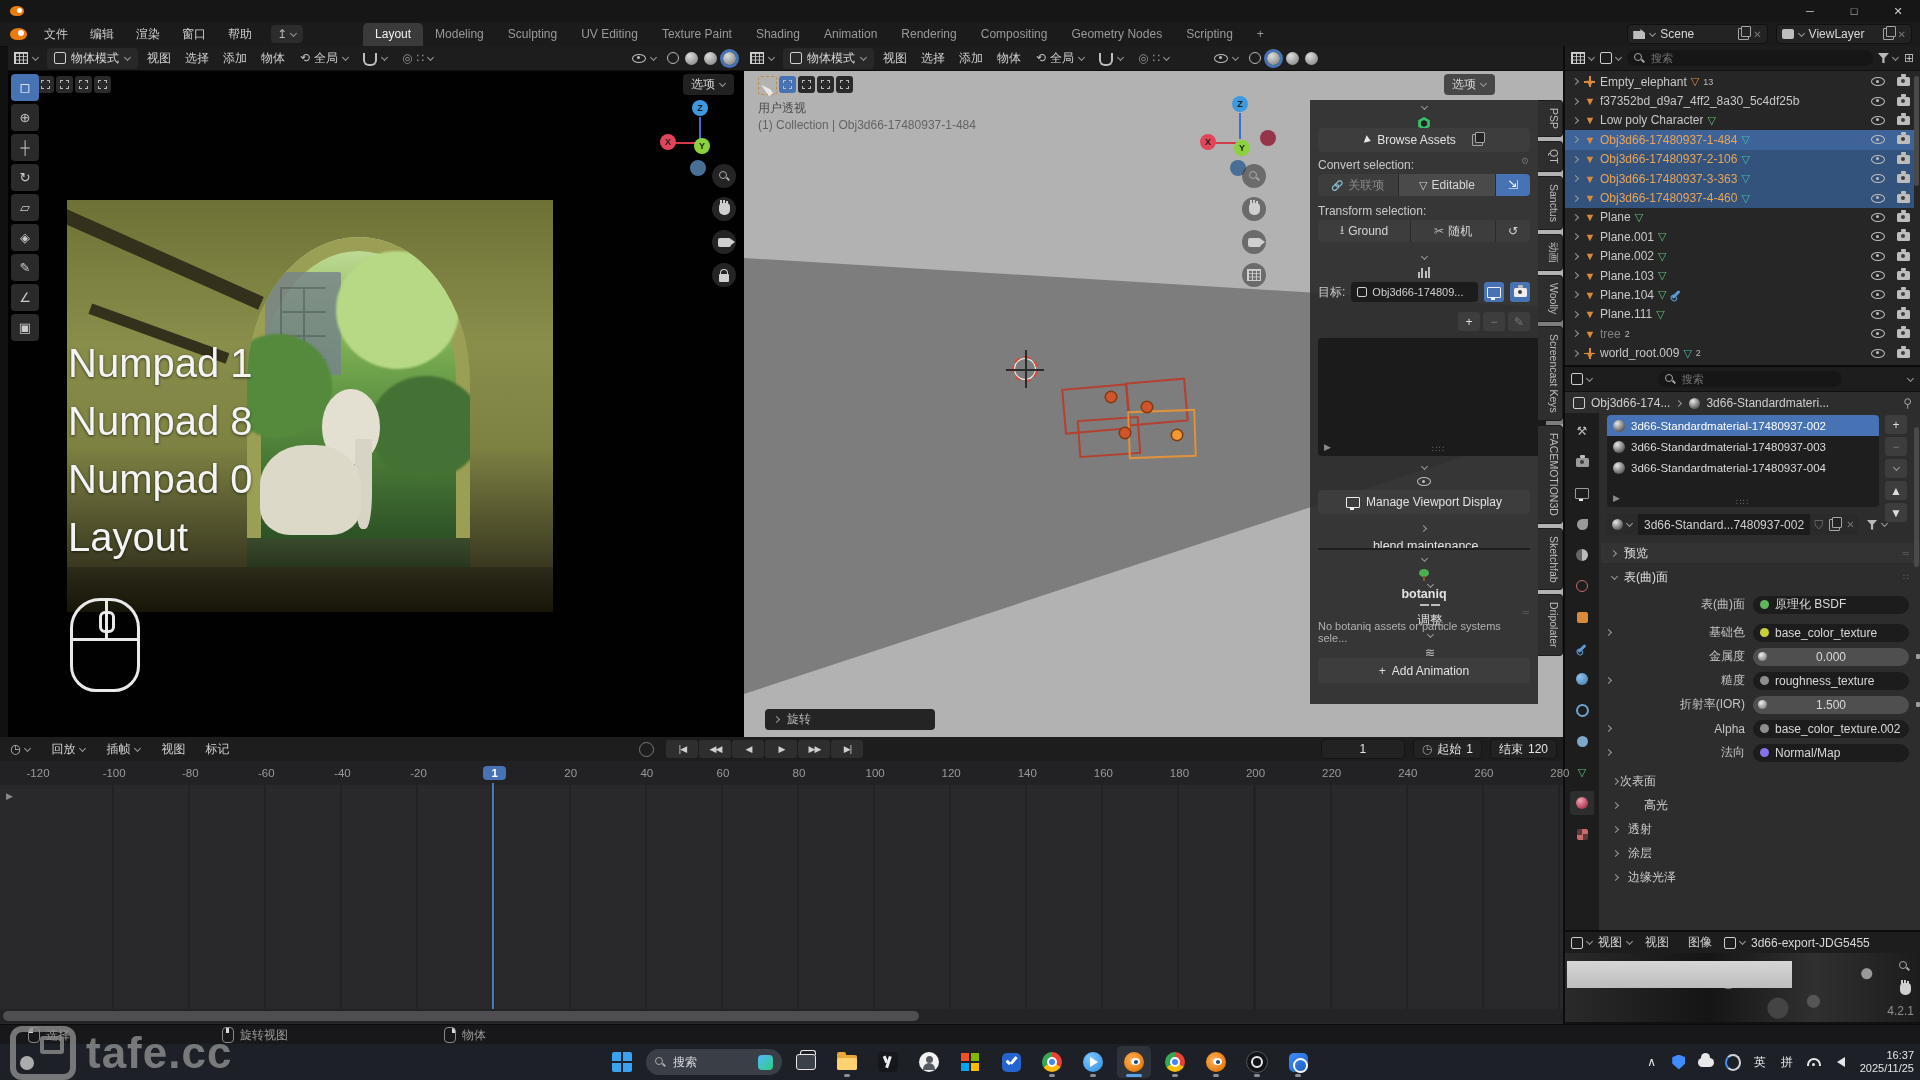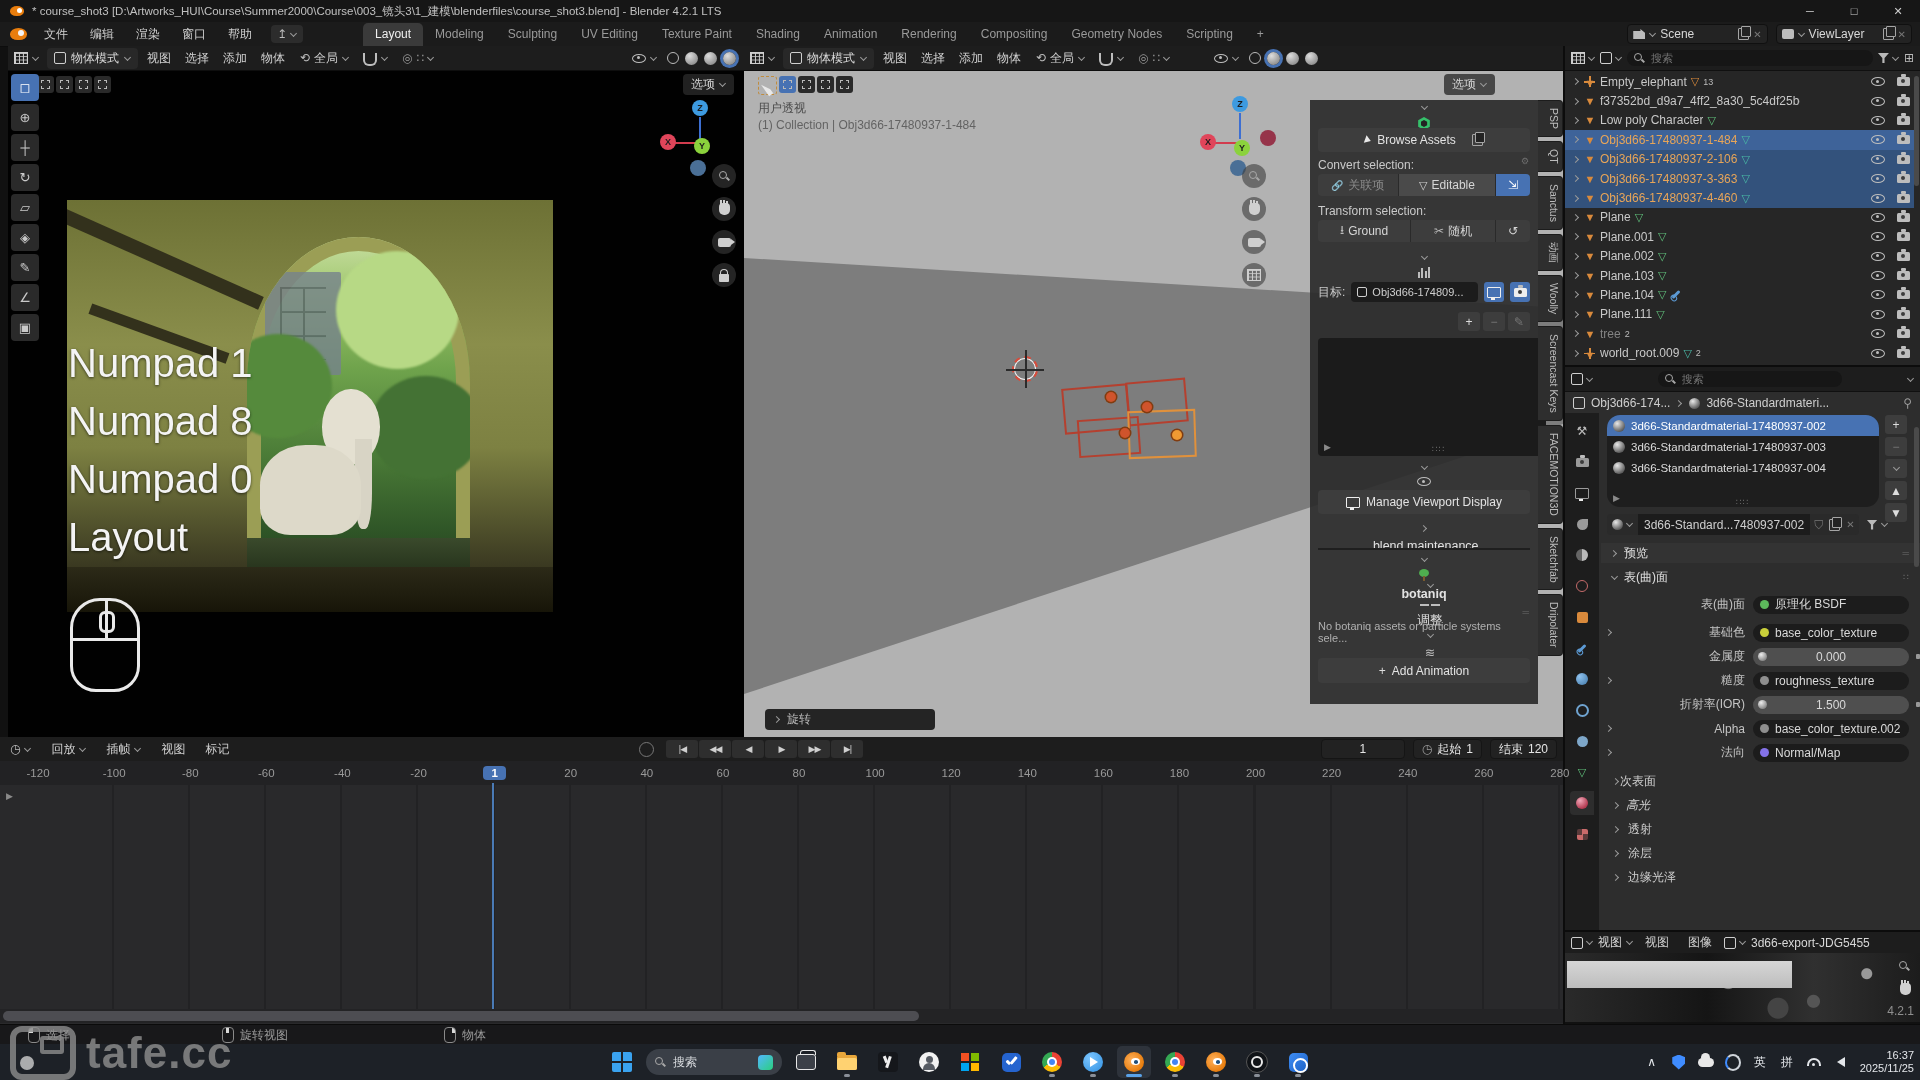--- a/index.html
+++ b/index.html
@@ -173,21 +173,21 @@
   .scrollbar{position:absolute;right:1px;width:5px;border-radius:3px;background:#4a4a4a;}
 
   #properties{position:absolute;left:0;top:321px;width:100%;height:563px;background:#2d2d2d;border-bottom:2px solid #0c0c0c;}
   .crumb{height:22px;display:flex;align-items:center;gap:6px;padding:0 8px;color:#cfcfcf;}
   .ptabs{position:absolute;left:0;top:46px;width:34px;bottom:0;background:#1d1d1d;display:flex;flex-direction:column;align-items:center;gap:7px;padding-top:6px;}
   .ptab{width:24px;height:24px;border-radius:4px 0 0 4px;display:flex;align-items:center;justify-content:center;font-size:12px;}
   .ptab.active{background:#2d2d2d;}
   .pt-sq{width:11px;height:11px;border-radius:2px;}
   .pt-cir{width:12px;height:12px;border-radius:50%;}
   .pcontent{position:absolute;left:36px;right:0;top:46px;bottom:0;}
-  .slots{position:absolute;left:6px;top:2px;width:272px;height:92px;background:#1e1e1e;border-radius:13px;overflow:hidden;}
+  .slots{position:absolute;left:6px;top:2px;width:272px;height:92px;background:#1e1e1e;border-radius:4px;overflow:hidden;}
   .slot{height:21px;display:flex;align-items:center;gap:6px;padding:0 6px;color:#dcdcdc;font-size:11.5px;white-space:nowrap;}
   .slot.sel{background:#4772b3;color:#fff;}
   .matball{width:12px;height:12px;border-radius:50%;background:radial-gradient(circle at 35% 30%,#e8e8e8,#6a6a6a 65%,#2e2e2e);}
   .slotbtns{position:absolute;left:284px;top:2px;display:flex;flex-direction:column;gap:3px;}
   .sbtn{width:22px;height:19px;background:#3d3d3d;border-radius:3px;display:flex;align-items:center;justify-content:center;color:#ddd;}
   .datablock{position:absolute;left:6px;top:101px;width:272px;height:21px;display:flex;align-items:center;gap:0;}
   .prow-hdr{position:absolute;left:0;width:100%;height:20px;background:#333;display:flex;align-items:center;gap:6px;padding-left:10px;color:#e0e0e0;box-sizing:border-box;}
   .prow{position:absolute;left:0;width:100%;height:23px;display:flex;align-items:center;}
   .plabel{width:128px;text-align:right;padding-right:8px;color:#c4c4c4;flex:none;}
   .pfield{width:142px;height:18px;background:#1c1c1c;border-radius:9px;display:flex;align-items:center;gap:6px;padding:0 7px;color:#d9d9d9;flex:none;overflow:hidden;white-space:nowrap;}
@@ -292,21 +292,20 @@
   #wm-logo::after{content:"";position:absolute;right:6px;top:4px;width:16px;height:10px;border:4px solid #8d8d8d;border-radius:3px;}
   #wm-text{font-size:44px;font-weight:bold;color:#8f8f8f;letter-spacing:1px;}
 </style>
 </head>
 <body>
 
 <div id="root">
 
   <div id="titlebar" class="abs">
     <span class="blogo"></span>
-    <span>* course_shot3 [D:\Artworks_HUI\Course\Summer2000\Course\003_镜头3\1_建模\blenderfiles\course_shot3.blend] - Blender 4.2.1 LTS</span>
     <span class="wbtns">
       <span class="wbtn">─</span>
       <span class="wbtn">□</span>
       <span class="wbtn">✕</span>
     </span>
   </div>
 
   <div id="topbar" class="abs">
     <span class="blogo2"></span>
     <span>
@@ -1099,21 +1098,21 @@
             </span>
         </div>
 
         <div style="position:absolute;left:0;top:356px;width:100%;">
 
             <div style="height:24px;display:flex;align-items:center;padding-left:12px;color:#cfcfcf;">
               <span class="chev-r"></span>
               <span>次表面</span>
             </div>
 
-            <div style="height:24px;display:flex;align-items:center;gap:6px;padding-left:12px;color:#cfcfcf;font-style:italic;">
+            <div style="height:24px;display:flex;align-items:center;gap:24px;padding-left:12px;color:#cfcfcf;">
               <span class="chev-r"></span>
               <span>高光</span>
             </div>
 
             <div style="height:24px;display:flex;align-items:center;gap:8px;padding-left:12px;color:#cfcfcf;">
               <span class="chev-r"></span>
               <span>透射</span>
             </div>
 
             <div style="height:24px;display:flex;align-items:center;gap:8px;padding-left:12px;color:#cfcfcf;">

